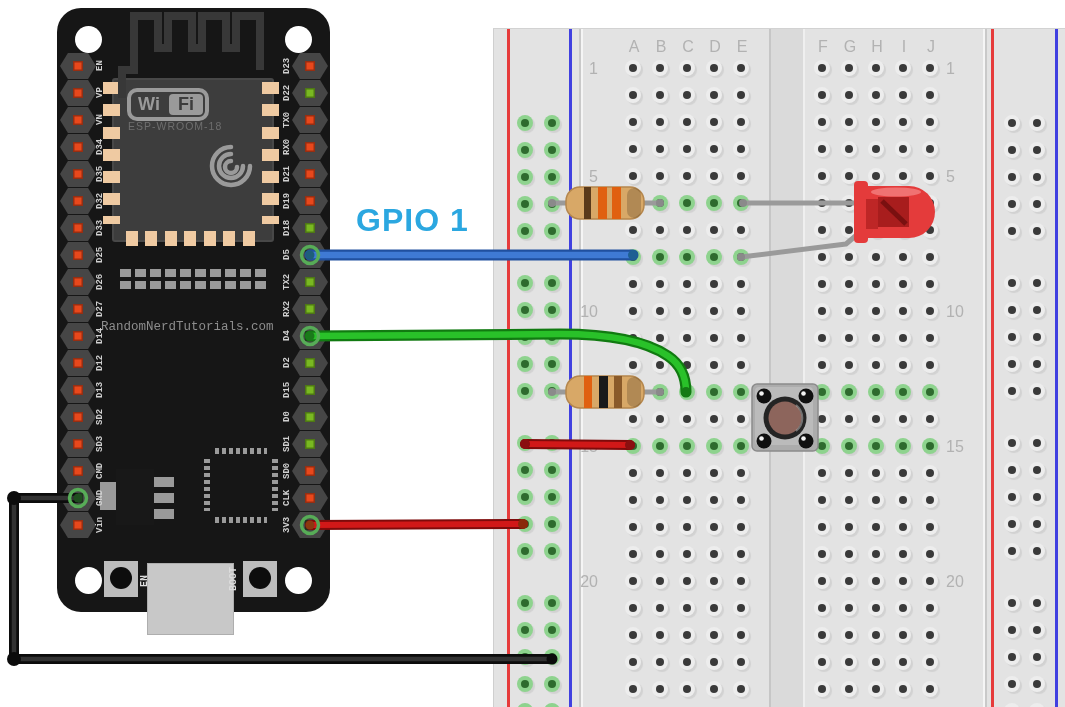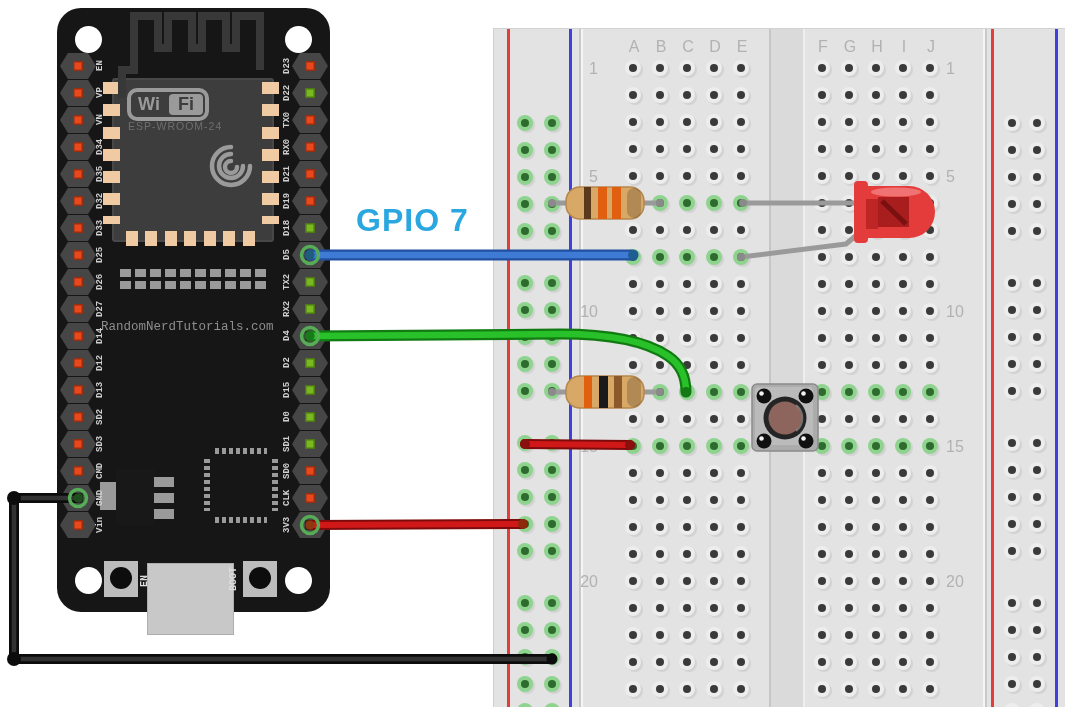--- a/index.html
+++ b/index.html
@@ -416,21 +416,21 @@
 
     <div id="module"></div>
     <div class="padstrip" style="left:46px;top:74px;width:17px;height:142px;background:repeating-linear-gradient(180deg,#efcaa2 0 12px,transparent 12px 22.3px);"></div>
     <div class="padstrip" style="left:205px;top:74px;width:17px;height:142px;background:repeating-linear-gradient(180deg,#efcaa2 0 12px,transparent 12px 22.3px);"></div>
     <div class="padstrip" style="left:69px;top:223px;width:136px;height:15px;background:repeating-linear-gradient(90deg,#efcaa2 0 12px,transparent 12px 19.5px);"></div>
 
     <div id="wifi">
       <span class="wi">Wi</span>
       <span class="fi">Fi</span>
     </div>
-    <div id="esplabel">ESP-WROOM-24</div>
+    <div id="esplabel">ESP-WROOM-18</div>
 
     <div class="padstrip" style="left:63px;top:261px;width:150px;height:8px;background:repeating-linear-gradient(90deg,#9a9a9a 0 11px,transparent 11px 15px);"></div>
     <div class="padstrip" style="left:63px;top:273px;width:150px;height:8px;background:repeating-linear-gradient(90deg,#9a9a9a 0 11px,transparent 11px 15px);"></div>
 
     <div id="watermark">RandomNerdTutorials.com</div>
 
     <div class="abs" style="left:43px;top:474px;width:16px;height:28px;background:#9a9a9a;"></div>
     <div class="abs" style="left:59px;top:461px;width:38px;height:56px;background:#181818;"></div>
     <div class="abs" style="left:97px;top:469px;width:20px;height:10px;background:#9a9a9a;"></div>
     <div class="abs" style="left:97px;top:485px;width:20px;height:10px;background:#9a9a9a;"></div>
@@ -659,14 +659,14 @@
         <circle cx="310" cy="255" r="4.5" fill="#1e5e7a"></circle>
       <circle cx="310" cy="336" r="8.5" fill="none" stroke="#57ac57" stroke-width="3.5"></circle>
         <circle cx="310" cy="336" r="4.5" fill="#1a7a1a"></circle>
       <circle cx="310" cy="525" r="8.5" fill="none" stroke="#57ac57" stroke-width="3.5"></circle>
         <circle cx="310" cy="525" r="4.5" fill="#8a3a10"></circle>
       <circle cx="78" cy="498" r="8.5" fill="none" stroke="#57ac57" stroke-width="3.5"></circle>
         <circle cx="78" cy="498" r="4.5" fill="#1e4e1e"></circle>
     </g>
   </svg>
 
-  <div class="gpiolbl" style="left: 356px; top: 202px; color: rgb(43, 167, 224);">GPIO 7</div>
+  <div class="gpiolbl" style="left: 356px; top: 202px; color: rgb(43, 167, 224);">GPIO 1</div>
 </div>
 
 </body></html>

